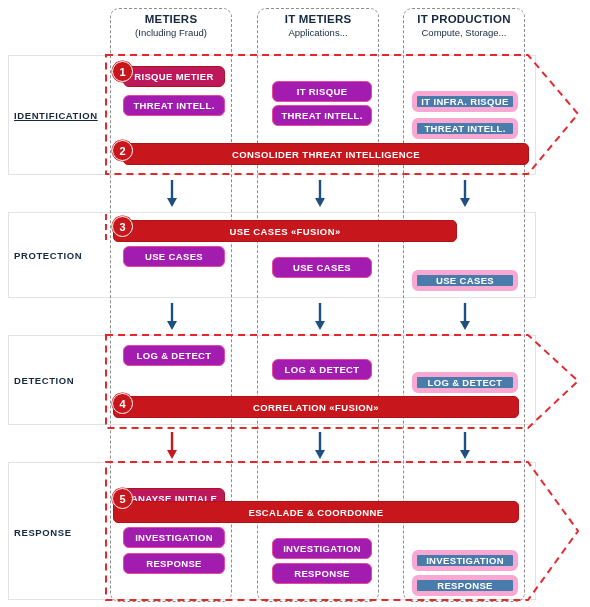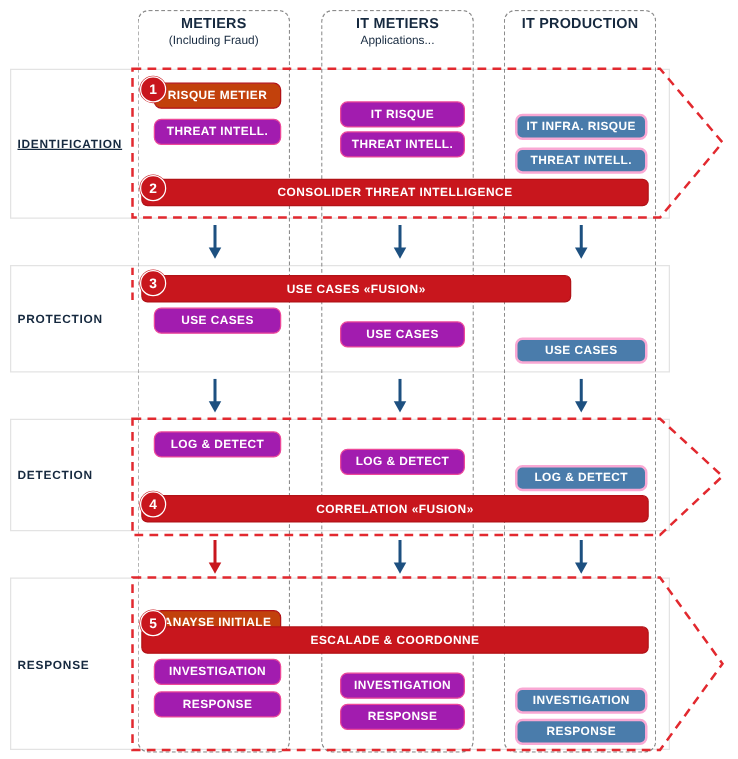--- a/index.html
+++ b/index.html
@@ -76,22 +76,22 @@
     font-weight:bold;
     letter-spacing:0.35px;
     display:flex;
     align-items:center;
     justify-content:center;
     text-align:center;
     white-space:nowrap;
     height:21px;
   }
   .pill.navy{ background:#a21caf; border:1px solid #ec4899; }
-  .pill.blue{ background:#4a7cab; border:2px solid #f9a8d4; }
-  .pill.red { background:#c2410c; border:1px solid #b21217; }
+  .pill.blue{ background:#4a7cab; border:5px solid #f9a8d4; }
+  .pill.red { background:#be185d; border:1px solid #b21217; }
 
   .bar{
     position:absolute;
     box-sizing:border-box;
     background:#c8161d;
     border:1px solid #b21217;
     border-radius:5px;
     height:22px;
     color:#ffffff;
     font-size:9.5px;
@@ -163,32 +163,33 @@
   <div class="col-head" style="left:257px;width:122px;">
     <div class="t1">IT METIERS</div>
     <div class="t2">Applications...</div>
   </div>
   <div class="col-head" style="left:110px;width:122px;">
     <div class="t1">METIERS</div>
     <div class="t2">(Including Fraud)</div>
   </div>
   <div class="col-head" style="left:403px;width:122px;">
     <div class="t1">IT PRODUCTION</div>
+    <div class="t2">Compute, Storage...</div>
   </div>
 
   <div class="pill red" style="left:123px;top:66px;width:102px;">RISQUE METIER</div>
   <div class="pill navy" style="left:123px;top:95px;width:102px;">THREAT INTELL.</div>
 
   <div class="pill navy" style="left:272px;top:81px;width:100px;">IT RISQUE</div>
   <div class="pill navy" style="left:272px;top:105px;width:100px;">THREAT INTELL.</div>
 
   <div class="pill blue" style="left:412px;top:91px;width:106px;">IT INFRA. RISQUE</div>
   <div class="pill blue" style="left:412px;top:118px;width:106px;">THREAT INTELL.</div>
 
-  <div class="bar" style="left:113px;top:143px;width:406px;">CONSOLIDER THREAT INTELLIGENCE</div>
+  <div class="bar" style="left:123px;top:143px;width:406px;">CONSOLIDER THREAT INTELLIGENCE</div>
 
   <div class="badge" style="left:112px;top:61px;">1</div>
   <div class="badge" style="left:112px;top:140px;">2</div>
 
   <div class="bar" style="left:113px;top:220px;width:344px;">USE CASES  «FUSION»</div>
 
   <div class="pill navy" style="left:123px;top:246px;width:102px;">USE CASES</div>
   <div class="pill navy" style="left:272px;top:257px;width:100px;">USE CASES</div>
   <div class="pill blue" style="left:412px;top:270px;width:106px;">USE CASES</div>
 

